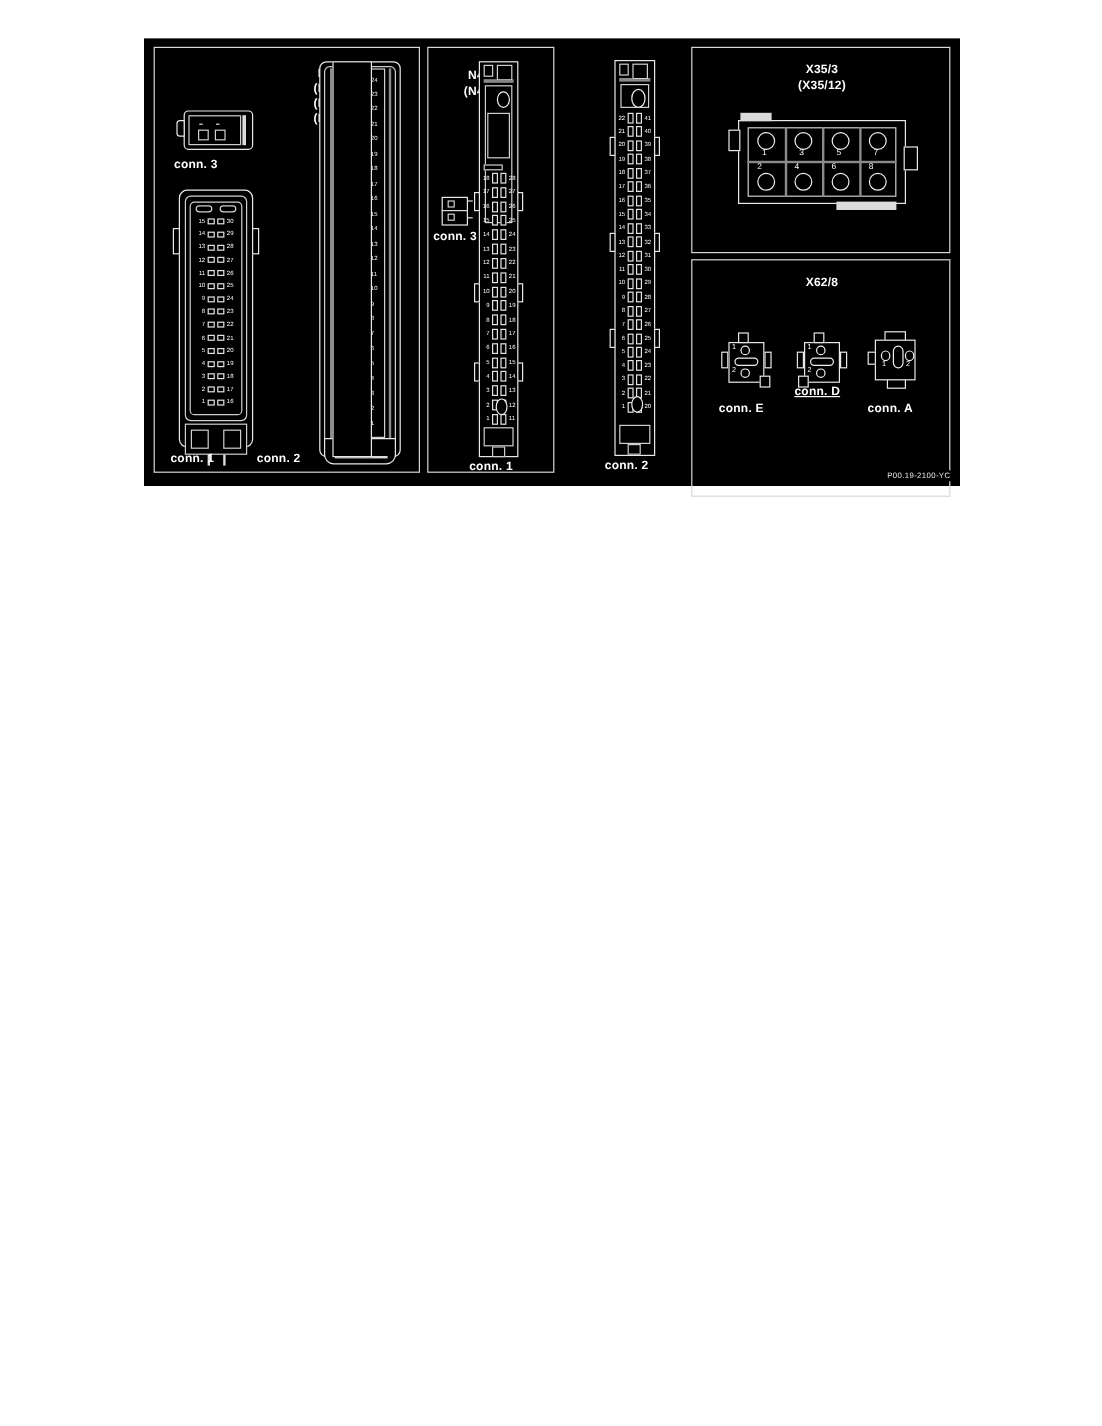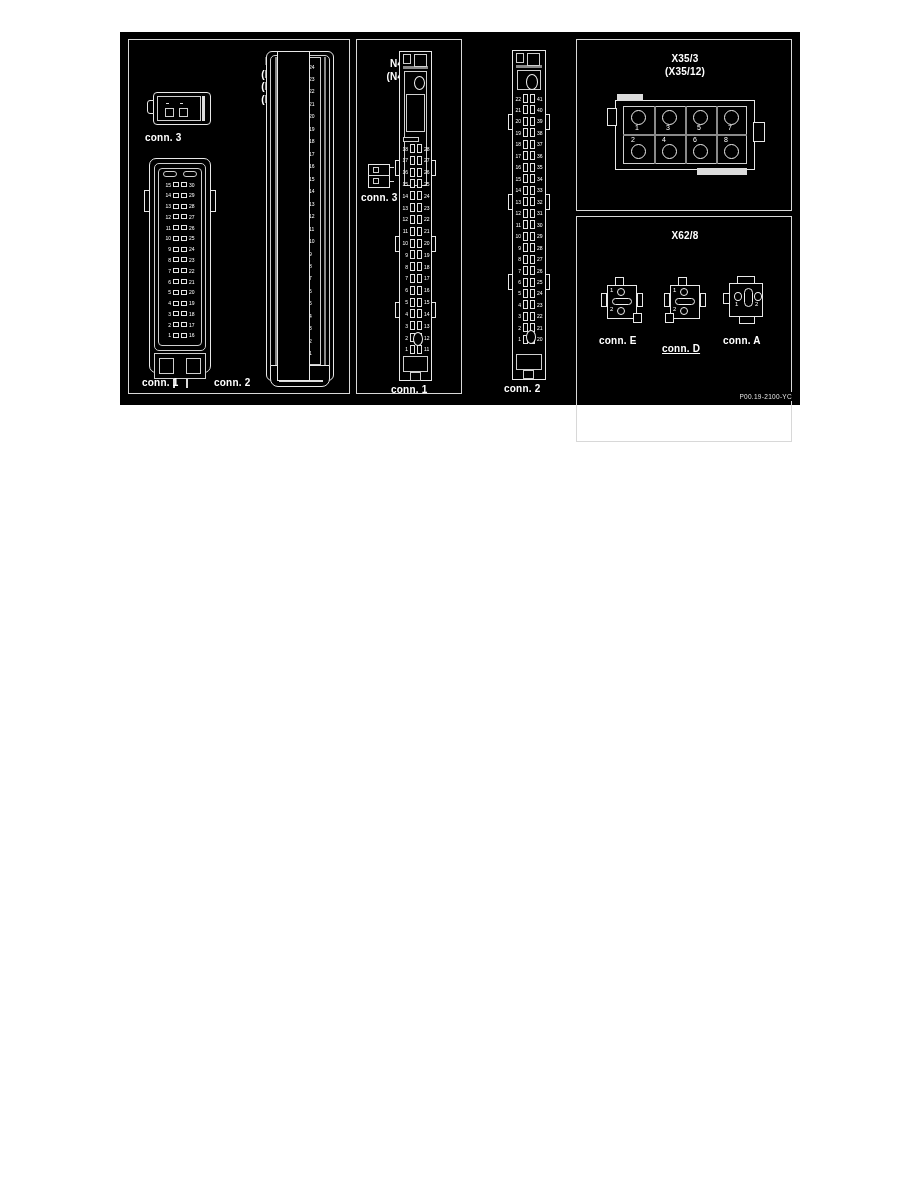--- a/index.html
+++ b/index.html
@@ -27,21 +27,21 @@
     background: #000000;
   }
   .panel {
     position: absolute;
     border: 1px solid #d8d8d8;
     box-sizing: border-box;
   }
   #panel-left   { left: 8px;   top: 7px;  width: 222px; height: 355px; }
   #panel-mid    { left: 236px; top: 7px;  width: 106px; height: 355px; }
   #panel-x35    { left: 456px; top: 7px;  width: 216px; height: 172px; }
-  #panel-x62    { left: 456px; top: 184px;width: 216px; height: 226px; }
+  #panel-x62    { left: 456px; top: 184px;width: 216px; height: 198px; }
 
   .panel-title {
     position: absolute;
     color: #ffffff;
     font-weight: bold;
     font-size: 10px;
     line-height: 12.5px;
     text-align: center;
     letter-spacing: .2px;
     white-space: pre-line;
@@ -801,21 +801,21 @@
         <div class="shell" style="left:93px; top:68px; width:30px; height:34px;"></div>
         <div class="shell" style="left:101px; top:60px; width:9px; height:9px;"></div>
         <div class="shell" style="left:87px; top:76px; width:6px; height:14px;"></div>
         <div class="shell" style="left:123px; top:76px; width:6px; height:14px;"></div>
         <div class="shell" style="left:88px; top:96px; width:9px; height:10px;"></div>
         <div class="circpin" style="left:103px; top:71px; width:8px; height:8px;"></div>
         <div class="circnum" style="left:96px; top:70px; font-size:6px;">1</div>
         <div class="ovalpin" style="left:98px; top:81px; width:20px; height:7px; border-radius:4px;"></div>
         <div class="circpin" style="left:103px; top:90px; width:8px; height:8px;"></div>
         <div class="circnum" style="left:96px; top:89px; font-size:6px;">2</div>
-        <div class="conn-label" style="left:85px; top:126px;text-decoration:underline;">conn. D</div>
+        <div class="conn-label" style="left:85px; top:104px;text-decoration:underline;">conn. D</div>
       </div>
 
       <div>
         <div class="shell" style="left:152px; top:66px; width:34px; height:34px;"></div>
         <div class="shell" style="left:160px; top:59px; width:18px; height:8px;"></div>
         <div class="shell" style="left:146px; top:76px; width:7px; height:11px;"></div>
         <div class="shell" style="left:162px; top:99px; width:16px; height:8px;"></div>
         <div class="circpin" style="left:157px; top:75px; width:8px; height:9px;"></div>
         <div class="circnum" style="left:158px; top:84px; font-size:6px;">1</div>
         <div class="ovalpin" style="left:167px; top:71px; width:9px; height:19px; border-radius:5px;"></div>

